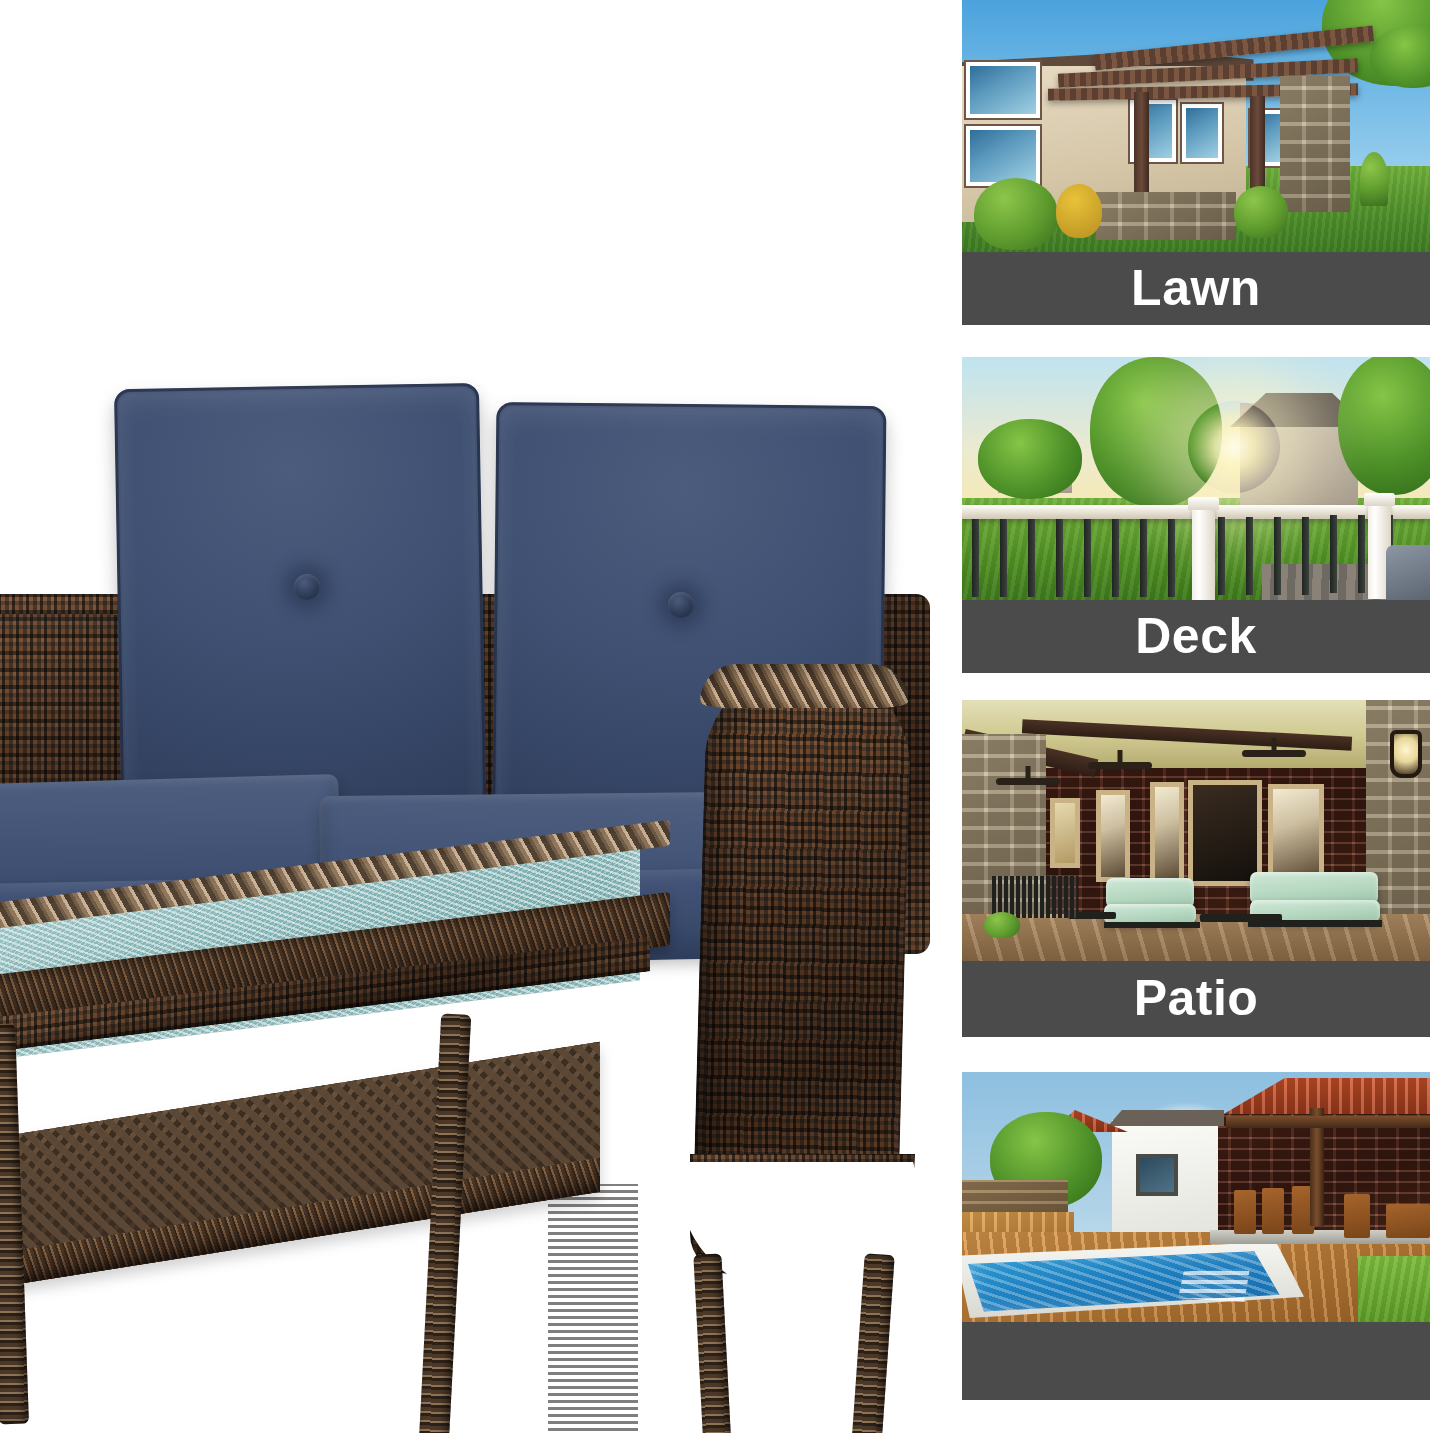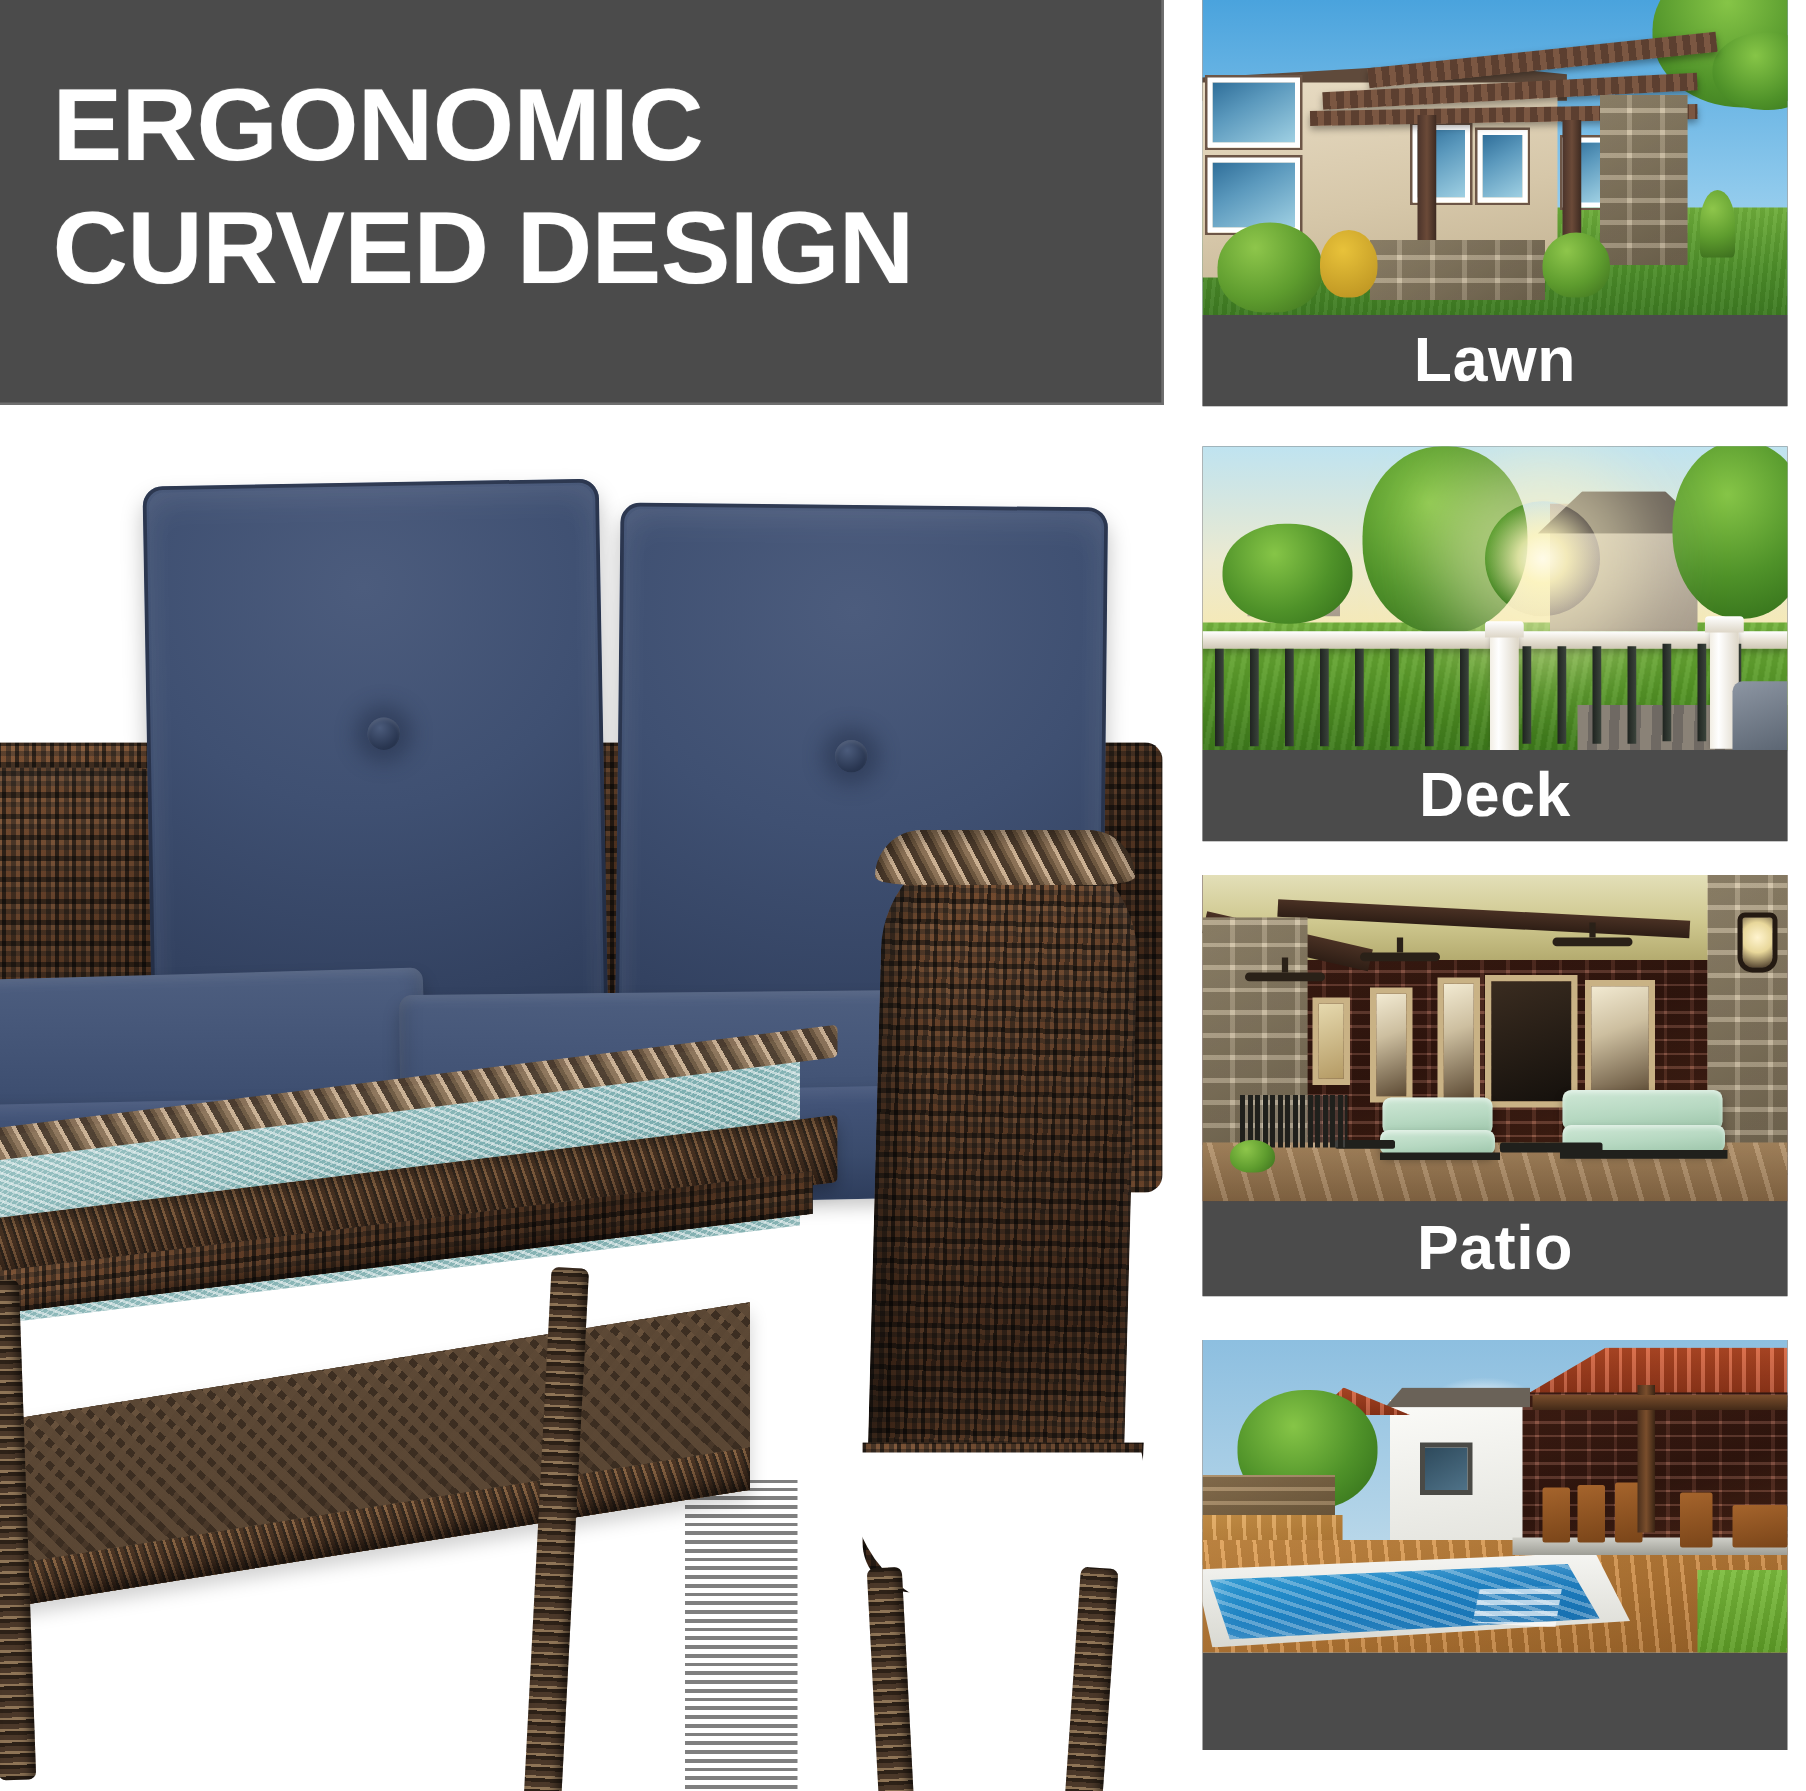--- a/index.html
+++ b/index.html
@@ -447,24 +447,20 @@
       repeating-linear-gradient(100deg, rgba(255,255,255,.07) 0 4px, rgba(0,0,0,.07) 4px 9px),
       linear-gradient(180deg,#7cbc3d 0%,#5d9c26 100%);
   }
   .wood-chair { position:absolute; background:linear-gradient(170deg,#a5642c,#7a4519); border-radius:2px; }
 </style>
 </head>
 <body>
 
 <div id="left-col">
 
-  <div id="headline-panel">
-    <div id="headline-text">ERGONOMIC
-CURVED DESIGN</div>
-  </div>
 
   <div id="product-stage">
 
     <div id="sofa-backframe" class="wicker"></div>
     <div id="sofa-arm-left" class="wicker"></div>
 
     <div id="cushion-back-left" class="cushion-back"></div>
     <div id="tuft-left" class="tuft"></div>
     <div id="cushion-back-right" class="cushion-back"></div>
     <div id="tuft-right" class="tuft"></div>

